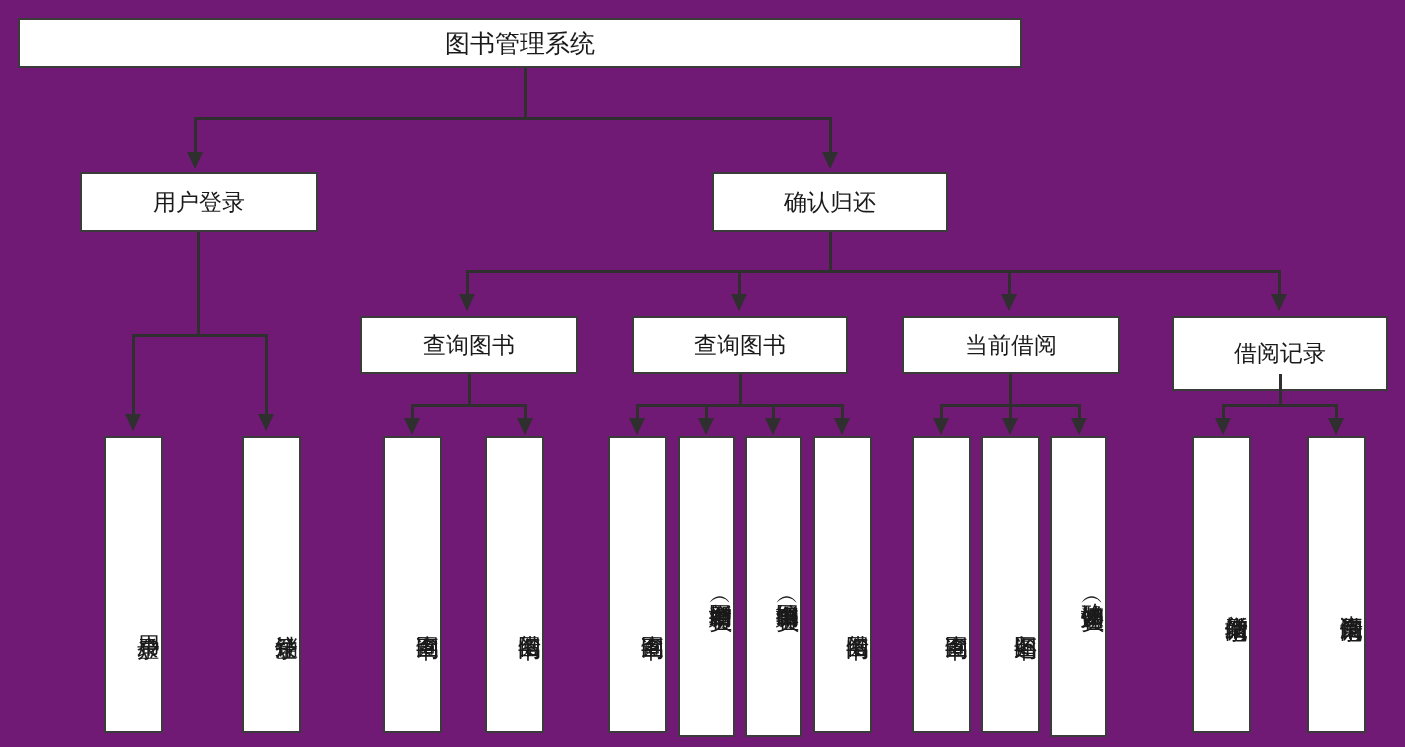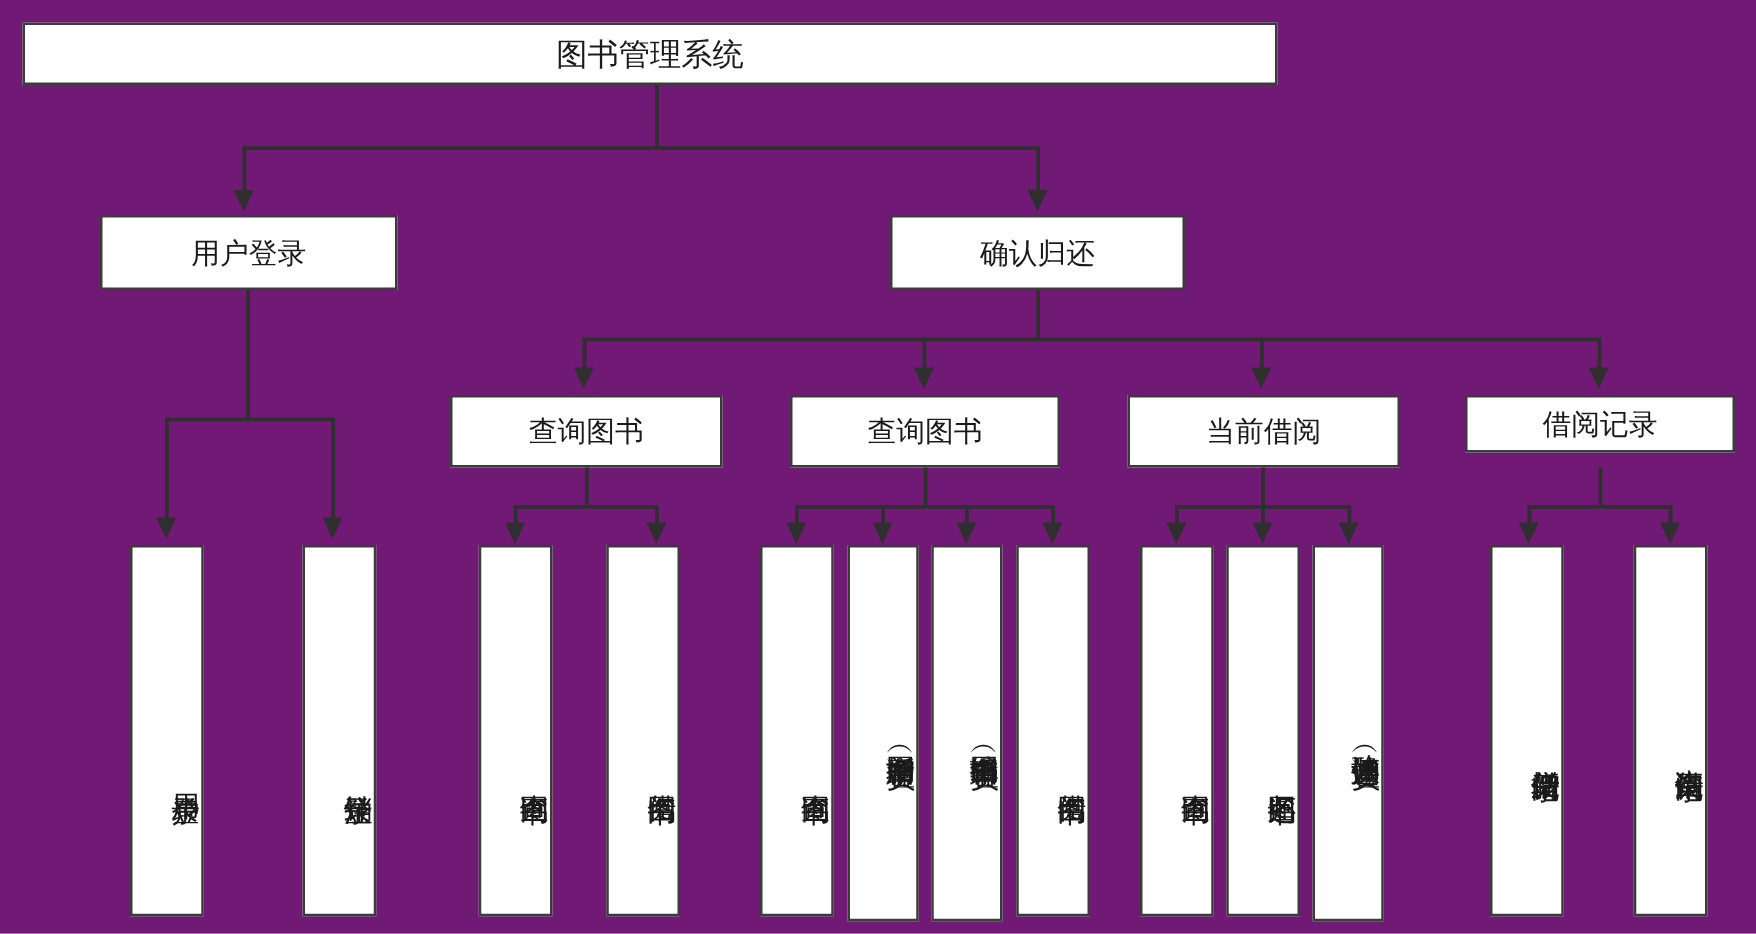--- a/index.html
+++ b/index.html
@@ -132,21 +132,21 @@
 
   <div class="node lvl2" style="left:360px; top:316px; width:218px; height:58px;">
     <span class="node-label">查询图书</span>
   </div>
   <div class="node lvl2" style="left:632px; top:316px; width:216px; height:58px;">
     <span class="node-label">查询图书</span>
   </div>
   <div class="node lvl2" style="left:902px; top:316px; width:218px; height:58px;">
     <span class="node-label">当前借阅</span>
   </div>
-  <div class="node lvl2" style="left:1172px; top:316px; width:216px; height:46px;">
+  <div class="node lvl2" style="left:1172px; top:316px; width:216px; height:75px;">
     <span class="node-label">借阅记录</span>
   </div>
 
   <div class="vline" style="left:468px; top:374px; width:2.5px; height:32px;"></div>
   <div class="hline" style="left:411px; top:404px; width:116px; height:2.5px;"></div>
   <div class="vline" style="left:411px; top:404px; width:2.5px; height:16px;"></div>
   <div class="arrow" style="left:404px; top:418px;"></div>
   <div class="vline" style="left:524px; top:404px; width:2.5px; height:16px;"></div>
   <div class="arrow" style="left:517px; top:418px;"></div>
 

